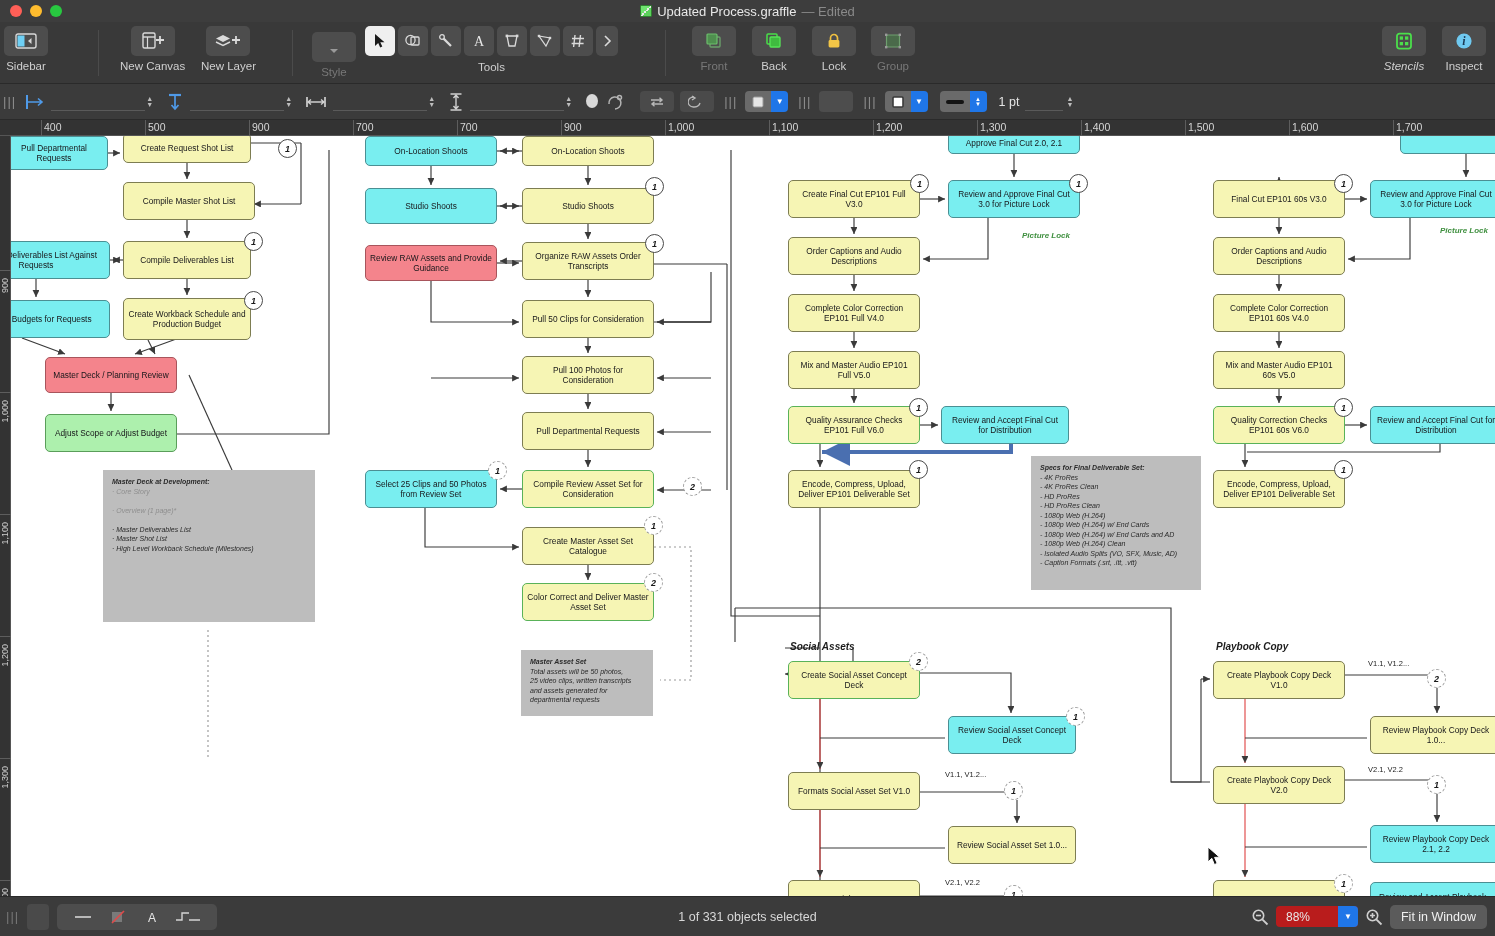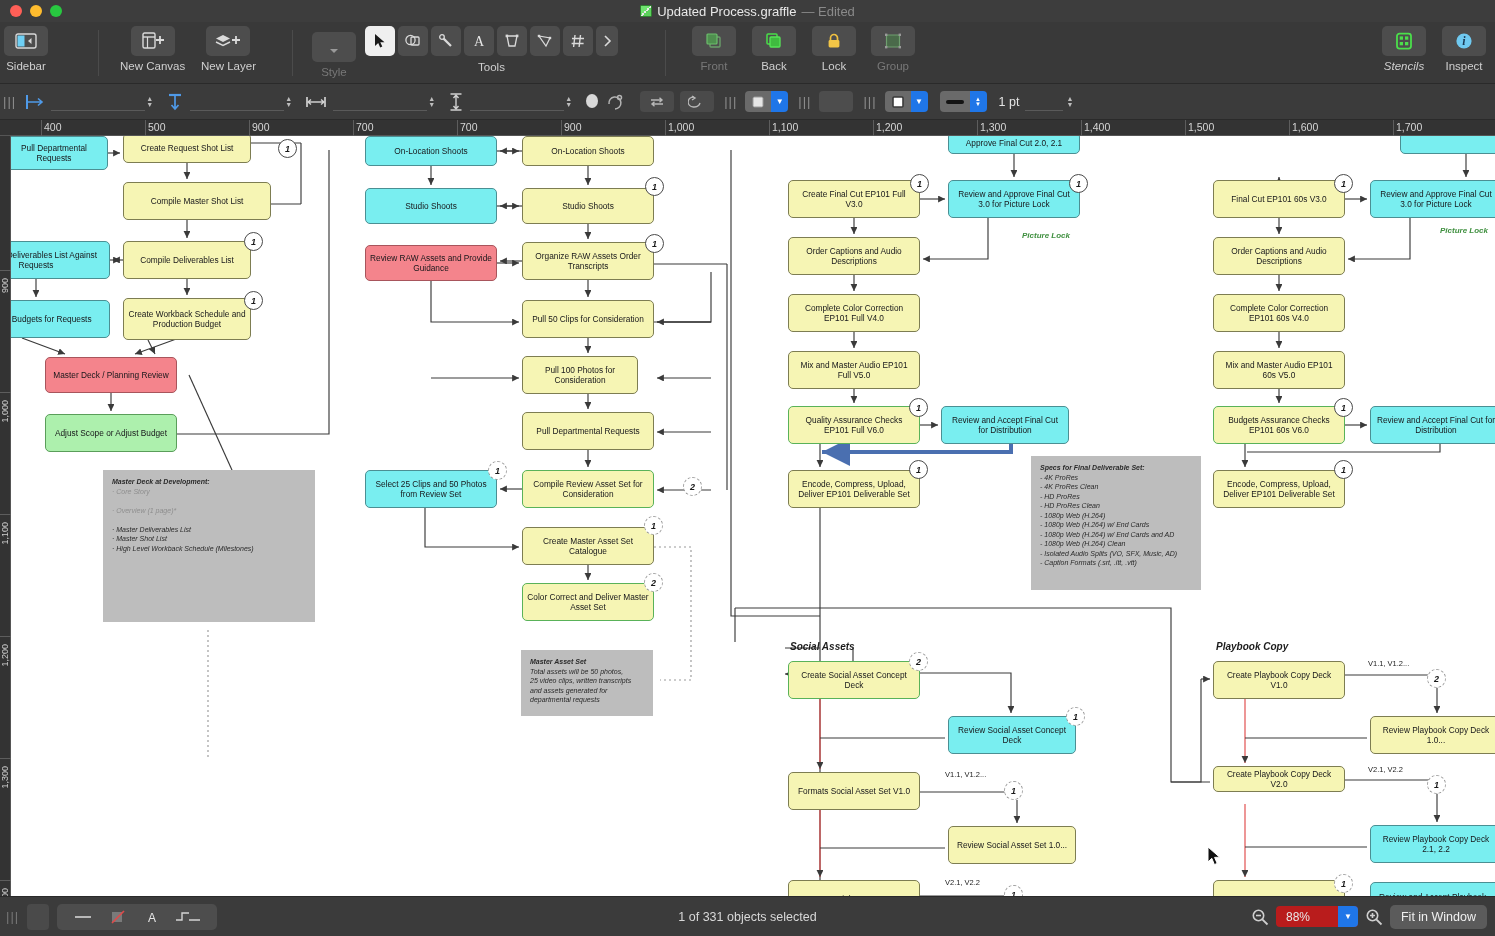--- a/index.html
+++ b/index.html
@@ -555,66 +555,66 @@
           <path d="M1356 711 L1234 711" marker-end=""></path>
           <path d="M1160 520 L1160 646 L1199 646" marker-end=""></path>
           <path d="M1190 543 L1199 543" marker-end="url(#ah)"></path>
           <path d="M1160 646 L1190 646 L1190 543" marker-end=""></path>
         </g>
     </svg>
 
     <div id="nodes-layer">
         <div class="node cyan" style="left: -11px; top: 0px; width: 108px; height: 34px;">Pull Departmental Requests</div>
         <div class="node yel" style="left: 112px; top: -3px; width: 128px; height: 30px;">Create Request Shot List</div>
-        <div class="node yel" style="left: 112px; top: 46px; width: 148px; height: 38px;">Compile Master Shot List</div>
+        <div class="node yel" style="left: 112px; top: 46px; width: 132px; height: 38px;">Compile Master Shot List</div>
         <div class="node cyan" style="left: -49px; top: 105px; width: 148px; height: 38px;">Validate Deliverables List Against Requests</div>
         <div class="node yel" style="left: 112px; top: 105px; width: 128px; height: 38px;">Compile Deliverables List</div>
         <div class="node cyan" style="left: -49px; top: 164px; width: 148px; height: 38px;">Confirm Budgets for Requests</div>
         <div class="node yel" style="left: 112px; top: 162px; width: 128px; height: 42px;">Create Workback Schedule and Production Budget</div>
         <div class="node red" style="left: 34px; top: 221px; width: 132px; height: 36px;">Master Deck / Planning Review</div>
         <div class="node grn" style="left: 34px; top: 278px; width: 132px; height: 38px;">Adjust Scope or Adjust Budget</div>
         <div class="node cyan" style="left: 354px; top: 0px; width: 132px; height: 30px;">On-Location Shoots</div>
         <div class="node yel" style="left: 511px; top: 0px; width: 132px; height: 30px;">On-Location Shoots</div>
         <div class="node cyan" style="left: 354px; top: 52px; width: 132px; height: 36px;">Studio Shoots</div>
         <div class="node yel" style="left: 511px; top: 52px; width: 132px; height: 36px;">Studio Shoots</div>
         <div class="node red" style="left: 354px; top: 109px; width: 132px; height: 36px;">Review RAW Assets and Provide Guidance</div>
         <div class="node yel" style="left: 511px; top: 106px; width: 132px; height: 38px;">Organize RAW Assets Order Transcripts</div>
         <div class="node yel" style="left: 511px; top: 164px; width: 132px; height: 38px;">Pull 50 Clips for Consideration</div>
-        <div class="node yel" style="left: 511px; top: 220px; width: 116px; height: 38px;">Pull 100 Photos for Consideration</div>
+        <div class="node yel" style="left: 511px; top: 220px; width: 132px; height: 38px;">Pull 100 Photos for Consideration</div>
         <div class="node yel" style="left: 511px; top: 276px; width: 132px; height: 38px;">Pull Departmental Requests</div>
         <div class="node cyan" style="left: 354px; top: 334px; width: 132px; height: 38px;">Select 25 Clips and 50 Photos from Review Set</div>
         <div class="node yelg" style="left: 511px; top: 334px; width: 132px; height: 38px;">Compile Review Asset Set for Consideration</div>
         <div class="node yel" style="left: 511px; top: 391px; width: 132px; height: 38px;">Create Master Asset Set Catalogue</div>
         <div class="node yelg" style="left: 511px; top: 447px; width: 132px; height: 38px;">Color Correct and Deliver Master Asset Set</div>
         <div class="node cyan" style="left: 937px; top: -4px; width: 132px; height: 22px;">Approve Final Cut 2.0, 2.1</div>
         <div class="node yel" style="left: 777px; top: 44px; width: 132px; height: 38px;">Create Final Cut EP101 Full V3.0</div>
         <div class="node cyan" style="left: 937px; top: 44px; width: 132px; height: 38px;">Review and Approve Final Cut 3.0 for Picture Lock</div>
         <div class="node yel" style="left: 777px; top: 101px; width: 132px; height: 38px;">Order Captions and Audio Descriptions</div>
         <div class="node yel" style="left: 777px; top: 158px; width: 132px; height: 38px;">Complete Color Correction EP101 Full V4.0</div>
         <div class="node yel" style="left: 777px; top: 215px; width: 132px; height: 38px;">Mix and Master Audio EP101 Full V5.0</div>
         <div class="node yelg" style="left: 777px; top: 270px; width: 132px; height: 38px;">Quality Assurance Checks EP101 Full V6.0</div>
         <div class="node cyan" style="left: 930px; top: 270px; width: 128px; height: 38px;">Review and Accept Final Cut for Distribution</div>
         <div class="node yel" style="left: 777px; top: 334px; width: 132px; height: 38px;">Encode, Compress, Upload, Deliver EP101 Deliverable Set</div>
         <div class="node yel" style="left: 1202px; top: 44px; width: 132px; height: 38px;">Final Cut EP101 60s V3.0</div>
         <div class="node cyan" style="left: 1359px; top: 44px; width: 132px; height: 38px;">Review and Approve Final Cut 3.0 for Picture Lock</div>
         <div class="node cyan" style="left: 1389px; top: -4px; width: 132px; height: 22px;"></div>
         <div class="node yel" style="left: 1202px; top: 101px; width: 132px; height: 38px;">Order Captions and Audio Descriptions</div>
         <div class="node yel" style="left: 1202px; top: 158px; width: 132px; height: 38px;">Complete Color Correction EP101 60s V4.0</div>
         <div class="node yel" style="left: 1202px; top: 215px; width: 132px; height: 38px;">Mix and Master Audio EP101 60s V5.0</div>
-        <div class="node yelg" style="left: 1202px; top: 270px; width: 132px; height: 38px;">Budgets Assurance Checks EP101 60s V6.0</div>
+        <div class="node yelg" style="left: 1202px; top: 270px; width: 132px; height: 38px;">Quality Correction Checks EP101 60s V6.0</div>
         <div class="node cyan" style="left: 1359px; top: 270px; width: 132px; height: 38px;">Review and Accept Final Cut for Distribution</div>
         <div class="node yel" style="left: 1202px; top: 334px; width: 132px; height: 38px;">Encode, Compress, Upload, Deliver EP101 Deliverable Set</div>
         <div class="node yelg" style="left: 777px; top: 525px; width: 132px; height: 38px;">Create Social Asset Concept Deck</div>
         <div class="node cyan" style="left: 937px; top: 580px; width: 128px; height: 38px;">Review Social Asset Concept Deck</div>
         <div class="node yel" style="left: 777px; top: 636px; width: 132px; height: 38px;">Formats Social Asset Set V1.0</div>
         <div class="node yel" style="left: 937px; top: 690px; width: 128px; height: 38px;">Review Social Asset Set 1.0...</div>
         <div class="node yel" style="left: 777px; top: 744px; width: 132px; height: 38px;">Create Social Asset Set V2.0</div>
         <div class="node yel" style="left: 1202px; top: 525px; width: 132px; height: 38px;">Create Playbook Copy Deck V1.0</div>
         <div class="node yel" style="left: 1359px; top: 580px; width: 132px; height: 38px;">Review Playbook Copy Deck 1.0...</div>
-        <div class="node yel" style="left: 1202px; top: 630px; width: 132px; height: 26px;">Create Playbook Copy Deck V2.0</div>
+        <div class="node yel" style="left: 1202px; top: 630px; width: 132px; height: 38px;">Create Playbook Copy Deck V2.0</div>
         <div class="node cyan" style="left: 1359px; top: 689px; width: 132px; height: 38px;">Review Playbook Copy Deck 2.1, 2.2</div>
         <div class="node yel" style="left: 1202px; top: 744px; width: 132px; height: 38px;"></div>
         <div class="node cyan" style="left: 1359px; top: 746px; width: 132px; height: 30px;">Review and Accept Playbook...</div>
       </div>
     <div id="badges-layer">
         <div class="badge" style="left: 267px; top: 3px;">1</div>
         <div class="badge" style="left: 233px; top: 96px;">1</div>
         <div class="badge" style="left: 233px; top: 155px;">1</div>
         <div class="badge" style="left: 634px; top: 41px;">1</div>
         <div class="badge" style="left: 634px; top: 98px;">1</div>

